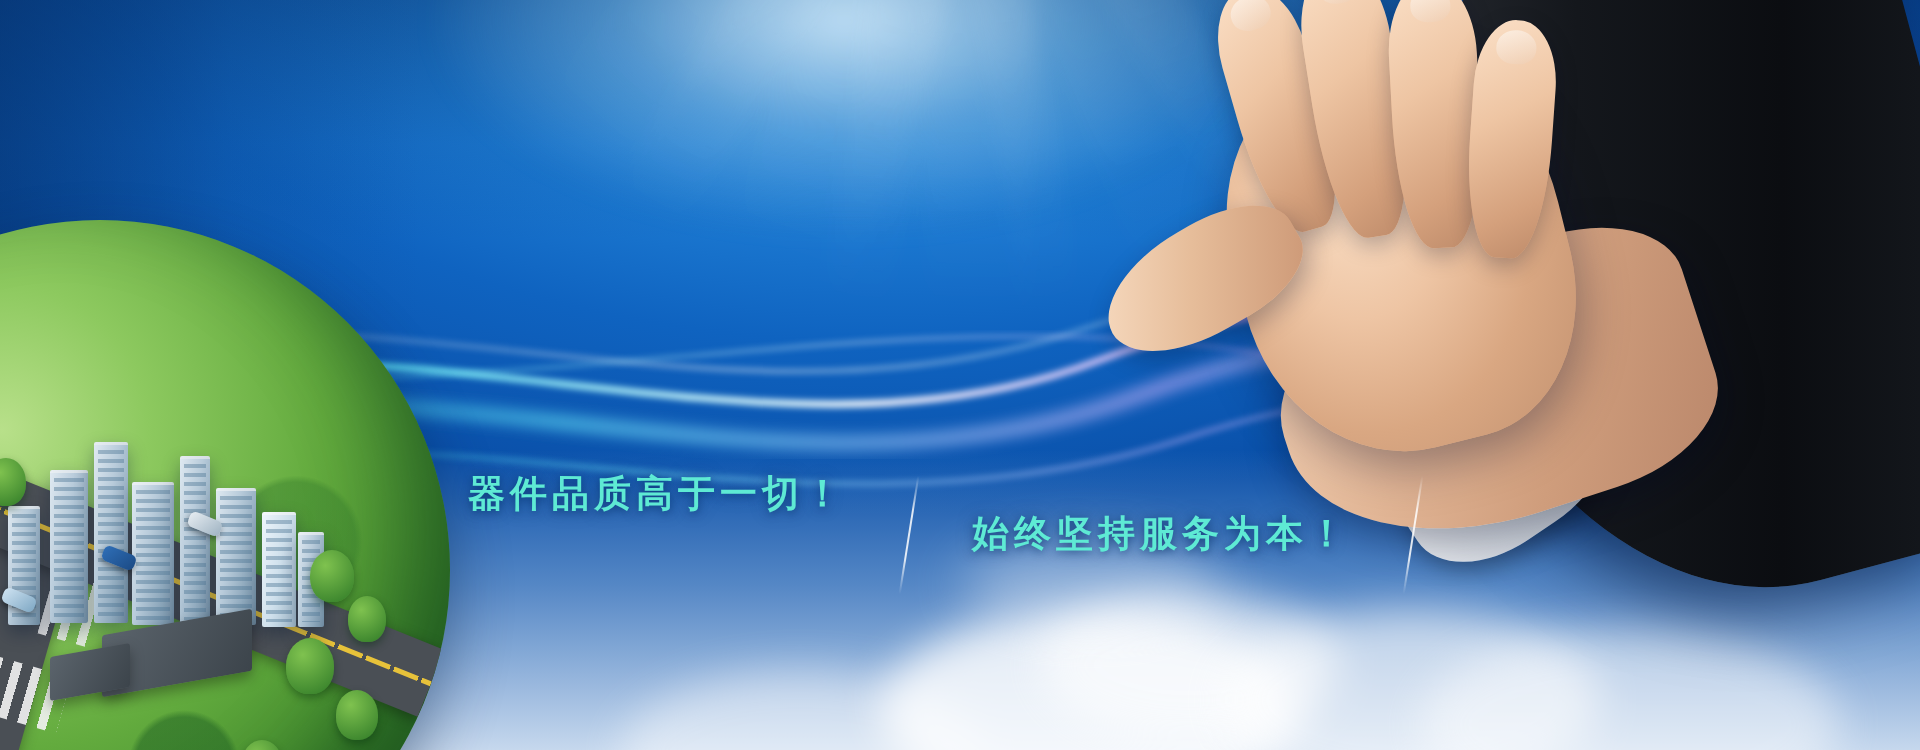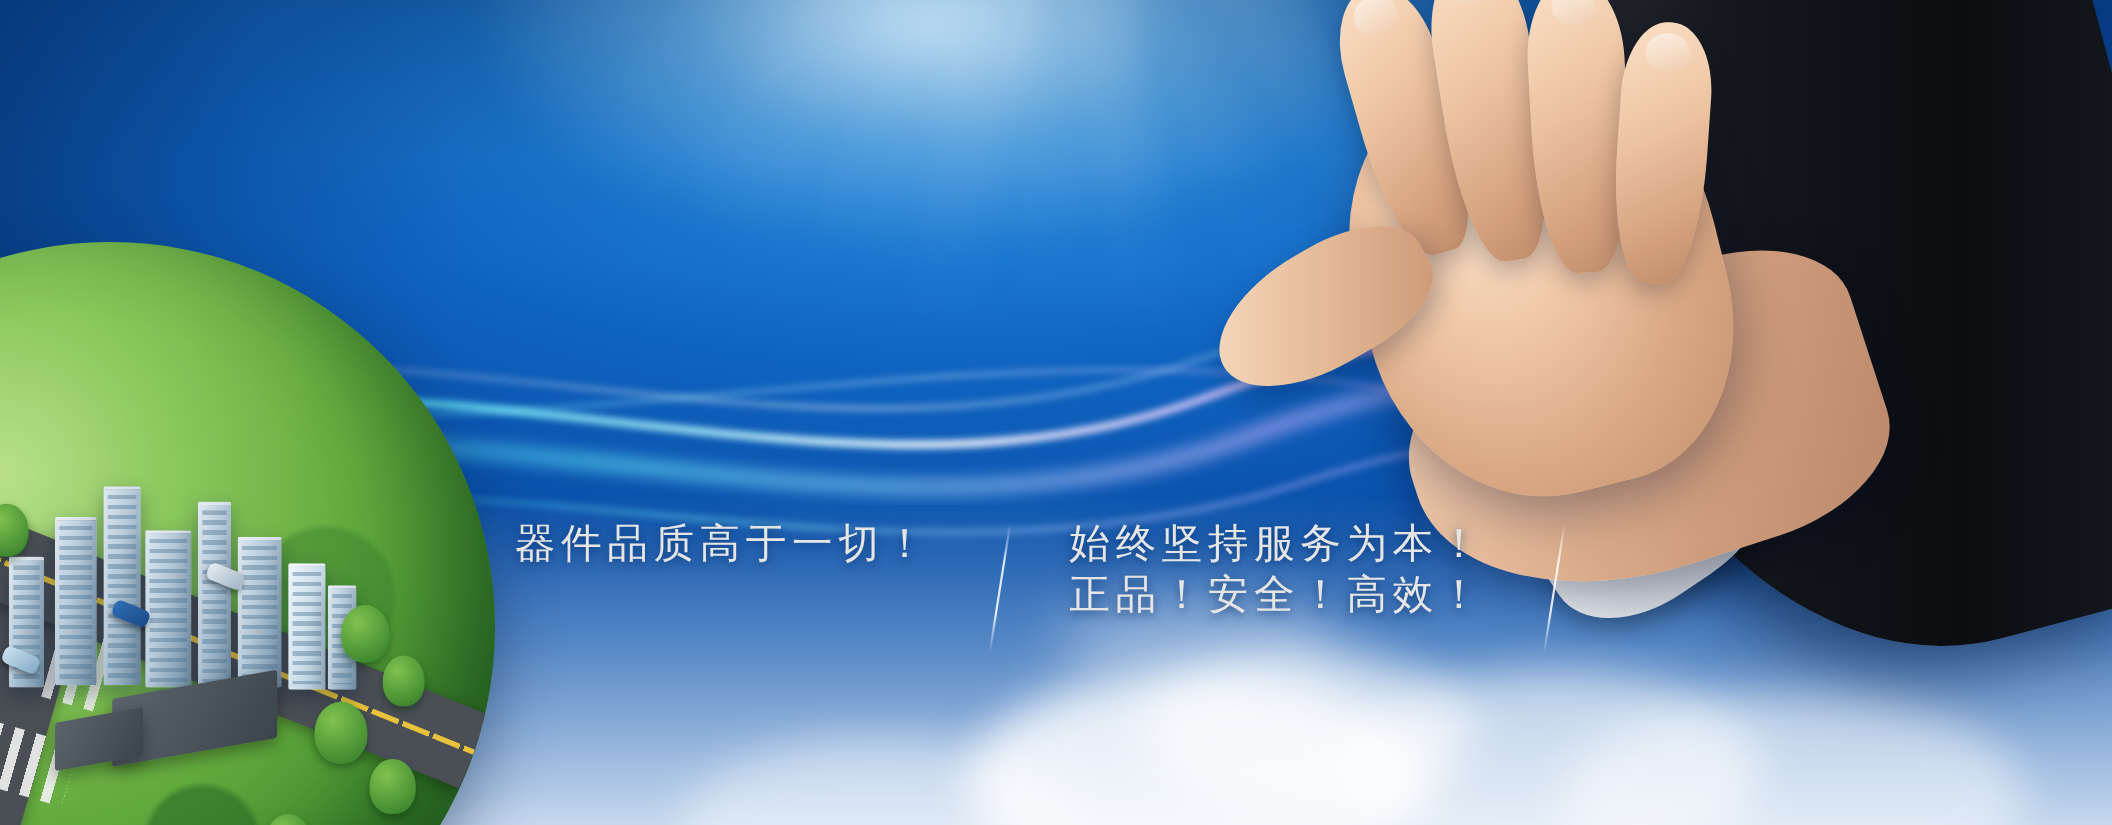--- a/index.html
+++ b/index.html
@@ -162,26 +162,26 @@
     white-space:nowrap;
   }
   .headline .dot{font-size:74px;vertical-align:middle;letter-spacing:10px;}
 
   
   .slogans{
     position:absolute;left:0;top:470px;width:1920px;
     display:flex;justify-content:center;align-items:flex-start;
   }
   .slogan-col{
-    color:#e5e5e5;font-size:37px;font-weight:400;line-height:1.28;
+    color:#5eead4;font-size:37px;font-weight:700;line-height:1.28;
     letter-spacing:5px;white-space:nowrap;
     text-shadow:0 2px 8px rgba(0,35,85,.55), 0 0 18px rgba(10,60,120,.35);
   }
   .sc-1{padding:0 24px 0 0;}
-  .sc-2{padding:0 24px;}
+  .sc-2{padding:0 24px;margin-top:40px;}
   .sc-3{padding:0 0 0 24px;}
   .divider{
     width:2px;height:118px;margin:6px 38px 0;flex:0 0 auto;
     background:linear-gradient(180deg, rgba(255,255,255,0) 0%, rgba(255,255,255,.85) 30%, rgba(255,255,255,.85) 70%, rgba(255,255,255,0) 100%);
     transform:skewX(-9deg);
   }
 </style>
 </head>
 <body>
 
@@ -308,18 +308,17 @@
   </div>
 
 
   <div class="slogans">
     <div class="slogan-col sc-1">
       <div>器件品质高于一切！</div>
     </div>
     <div class="divider"></div>
     <div class="slogan-col sc-2">
       <div>始终坚持服务为本！</div>
-      <div>正品！安全！高效！</div>
     </div>
     <div class="divider"></div>
   </div>
 
 </div>
 
 </body></html>

